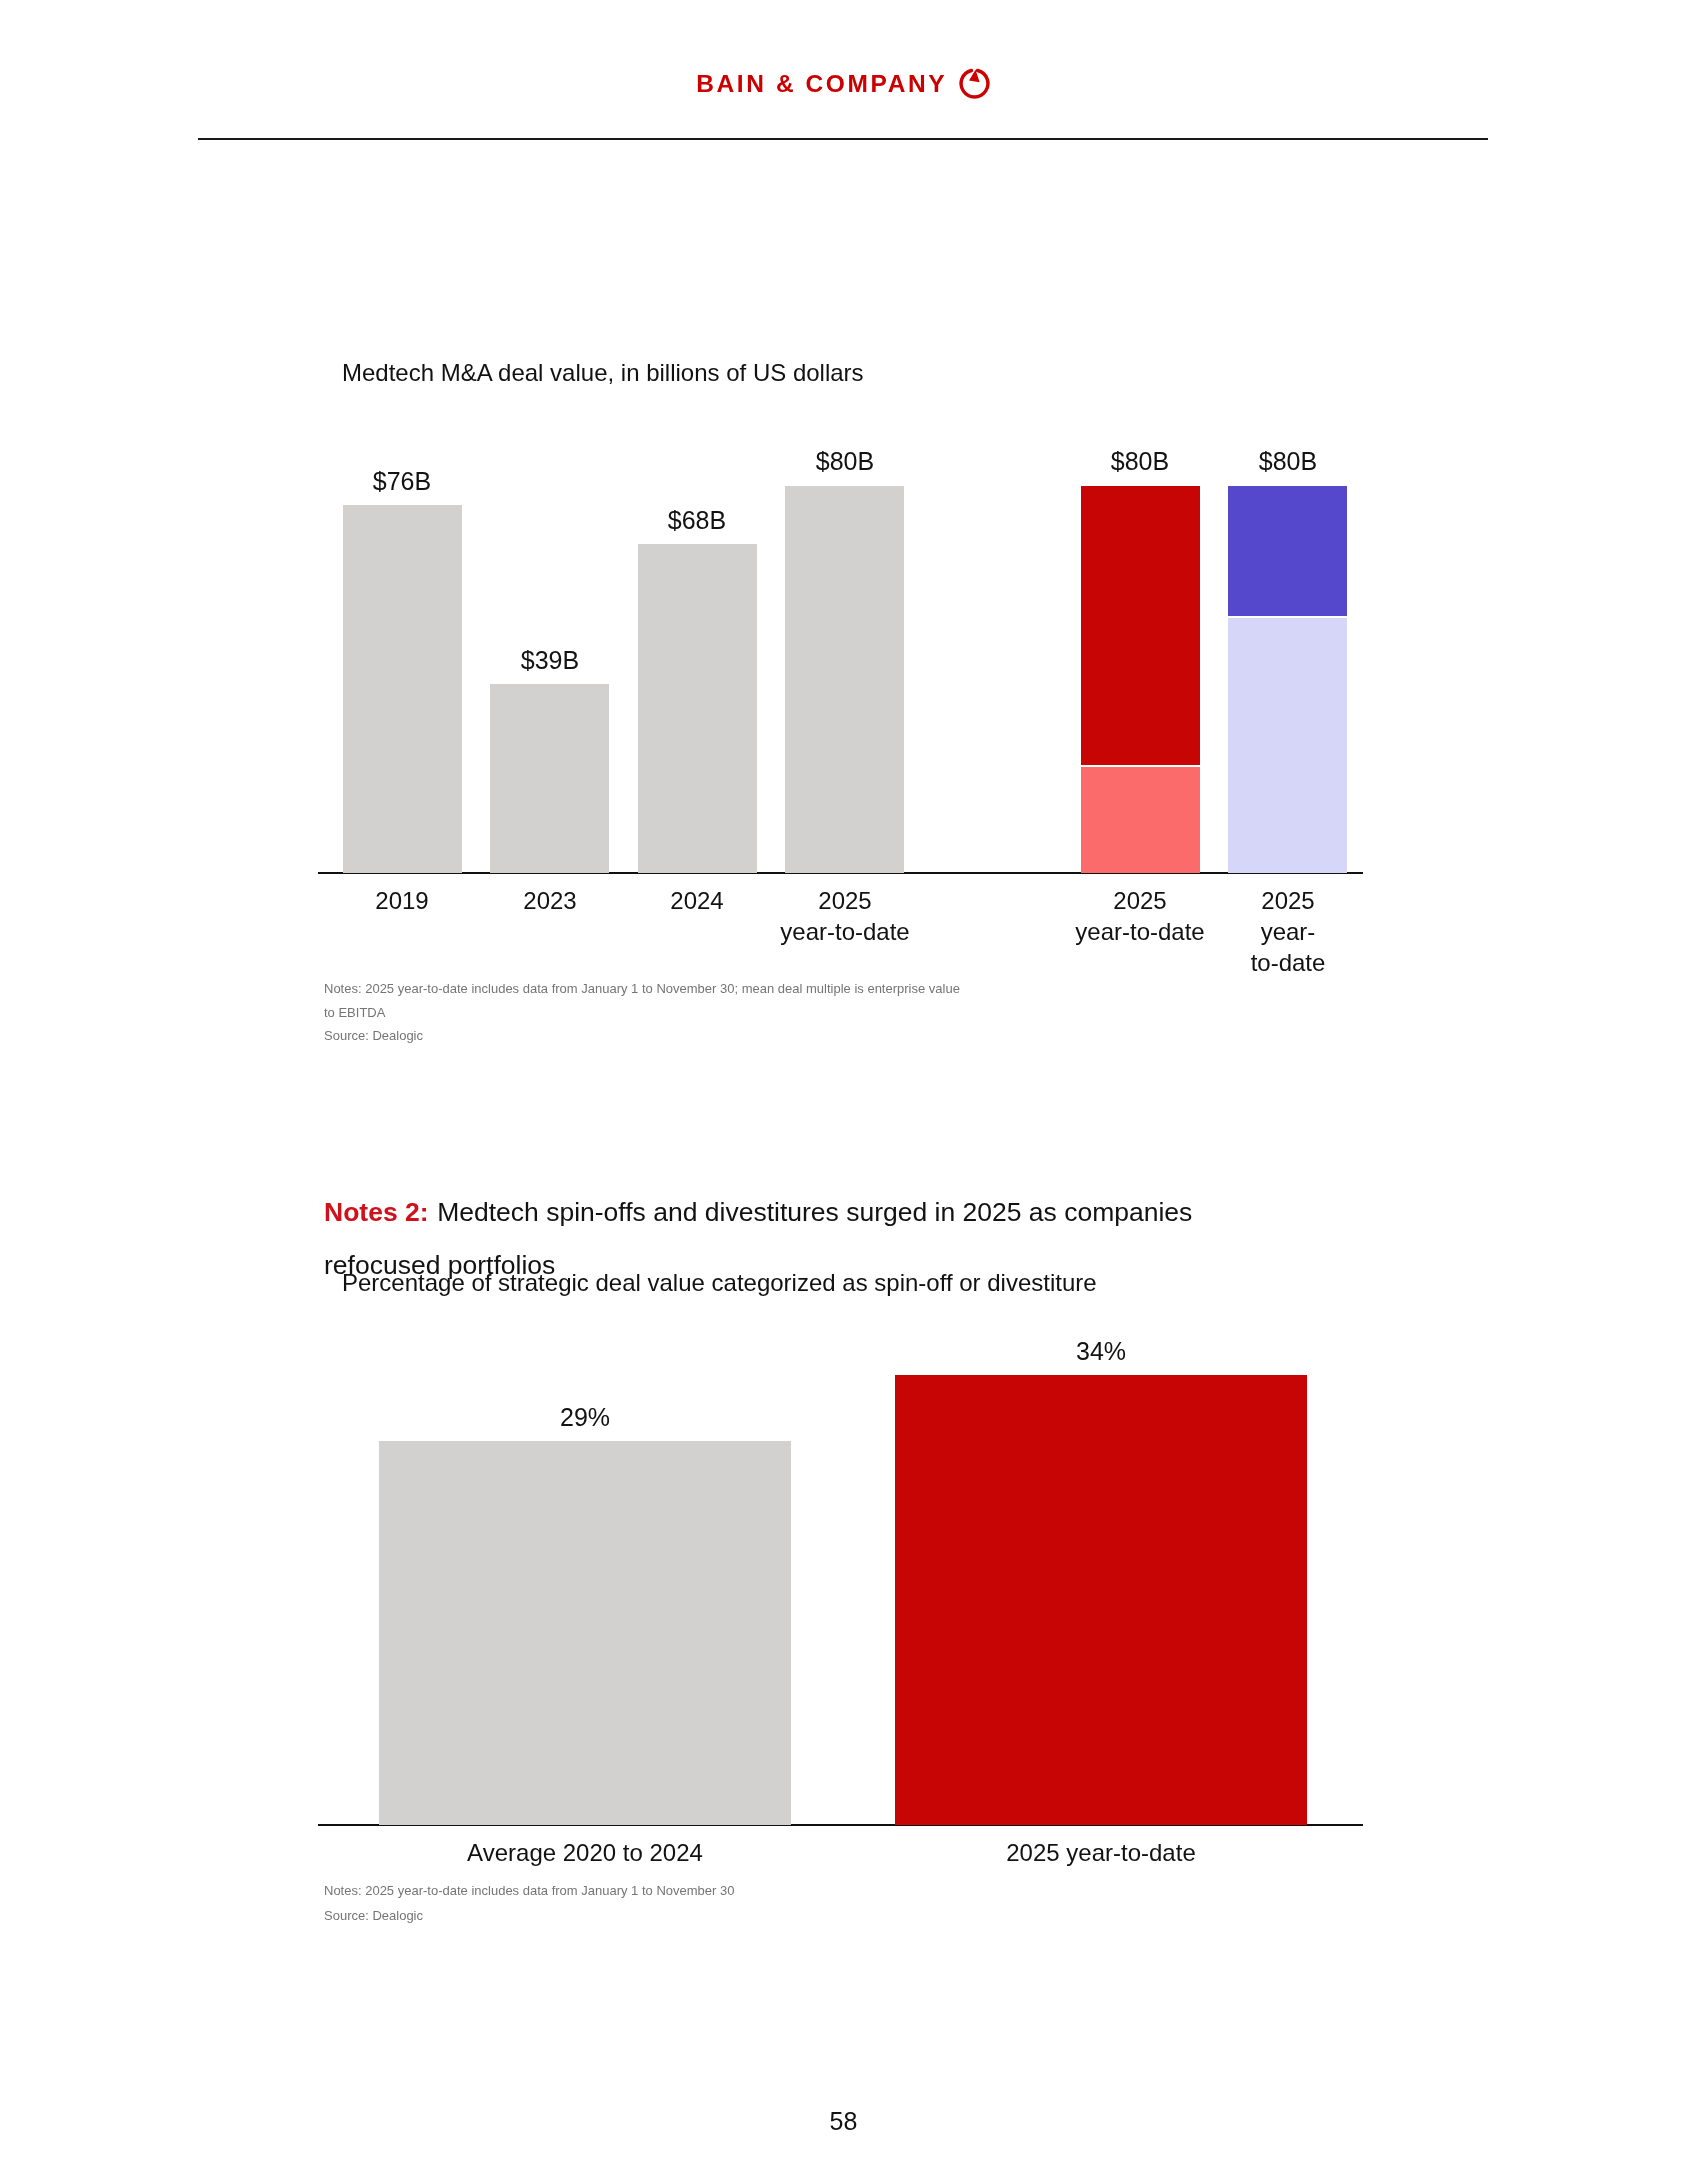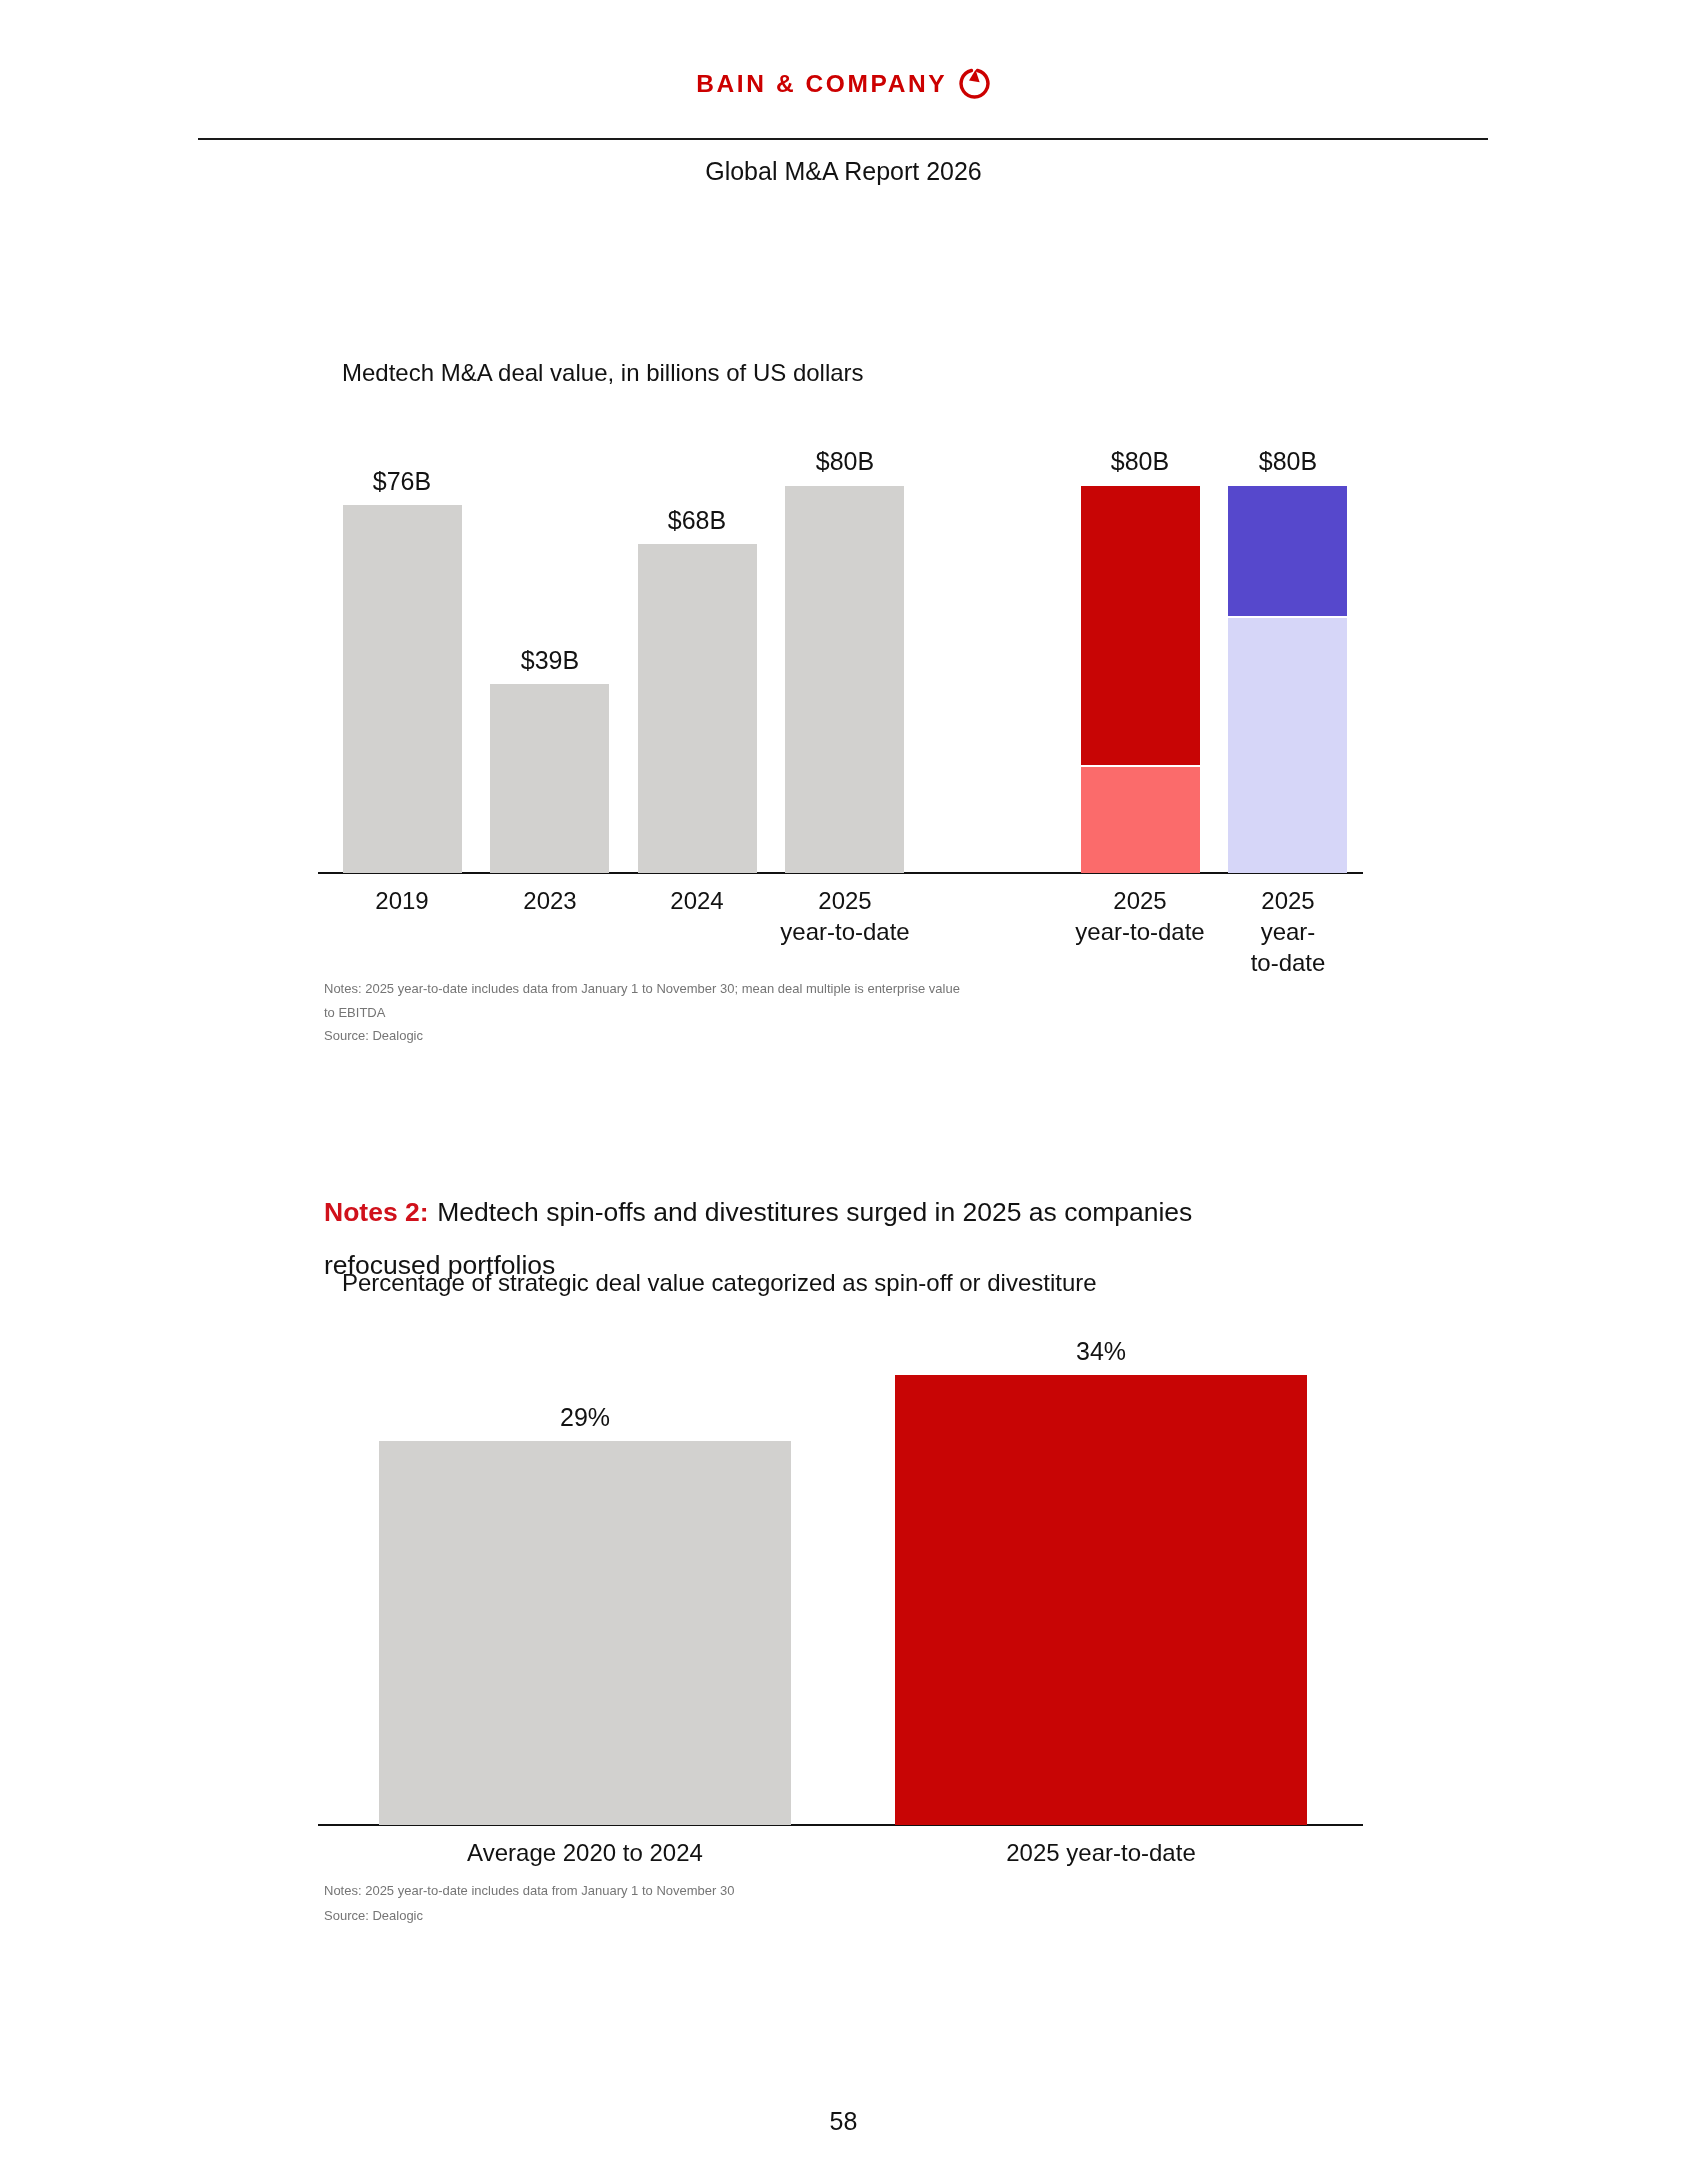--- a/index.html
+++ b/index.html
@@ -64,21 +64,20 @@
 <div class="page">
 
   <div class="abs logo-row">
     <span class="logo-text">BAIN &amp; COMPANY</span>
     <svg width="33" height="33" viewBox="0 0 48 48">
       <path d="M 19.5 5.1 A 19.5 19.5 0 1 0 28.5 5.1" fill="none" stroke="#cc0000" stroke-width="5" stroke-linecap="round"></path>
       <polygon points="25.5,4 31.5,22 16,19.5" fill="#cc0000"></polygon>
     </svg>
   </div>
   <div class="abs header-rule"></div>
-  <div class="abs report-title">Global M&amp;A Report 2026</div>
 
   <div class="abs fig-subtitle" style="left:324px; top:359px;">Medtech M&amp;A deal value, in billions of US dollars</div>
 
 
   <div class="plot" id="chart1" style="left:318px; top:457px; width:1045px; height:417px;">
     <div class="x-axis"></div>
   <div class="bar" style="left: 24.5px; width: 119px; height: 368px;">
         <div class="seg" style="flex-grow: 76; background: rgb(210, 209, 207);"></div>
       </div>
       <div class="val-label" style="left: 84px; bottom: 378px;">$76B</div>

